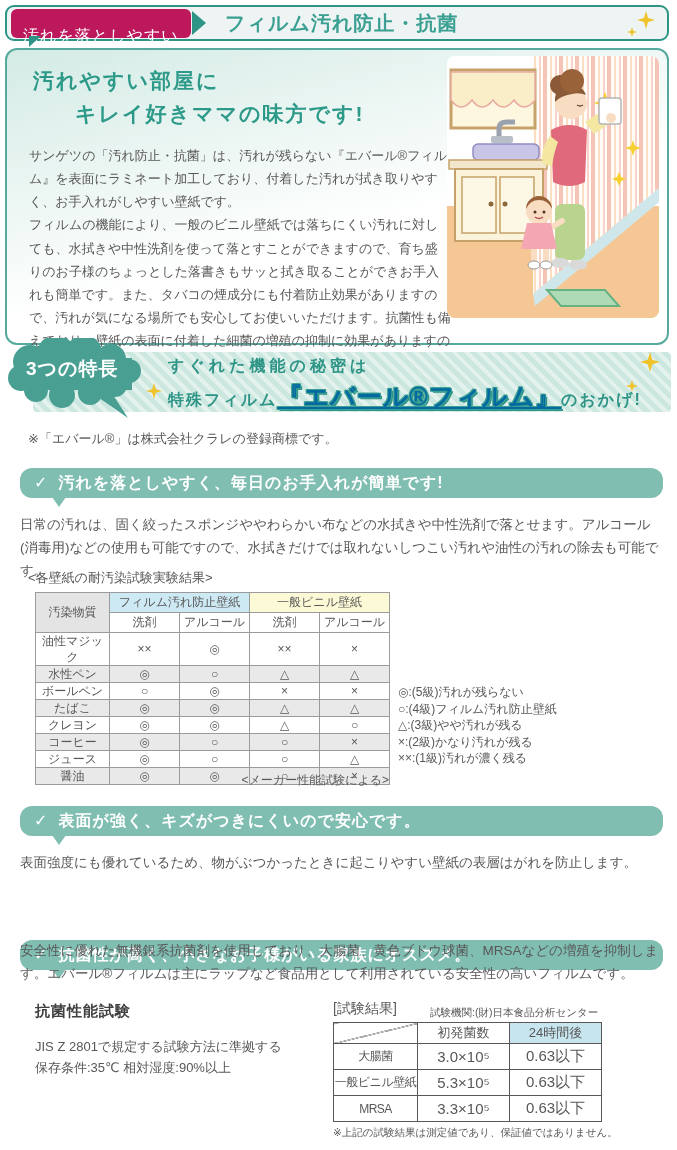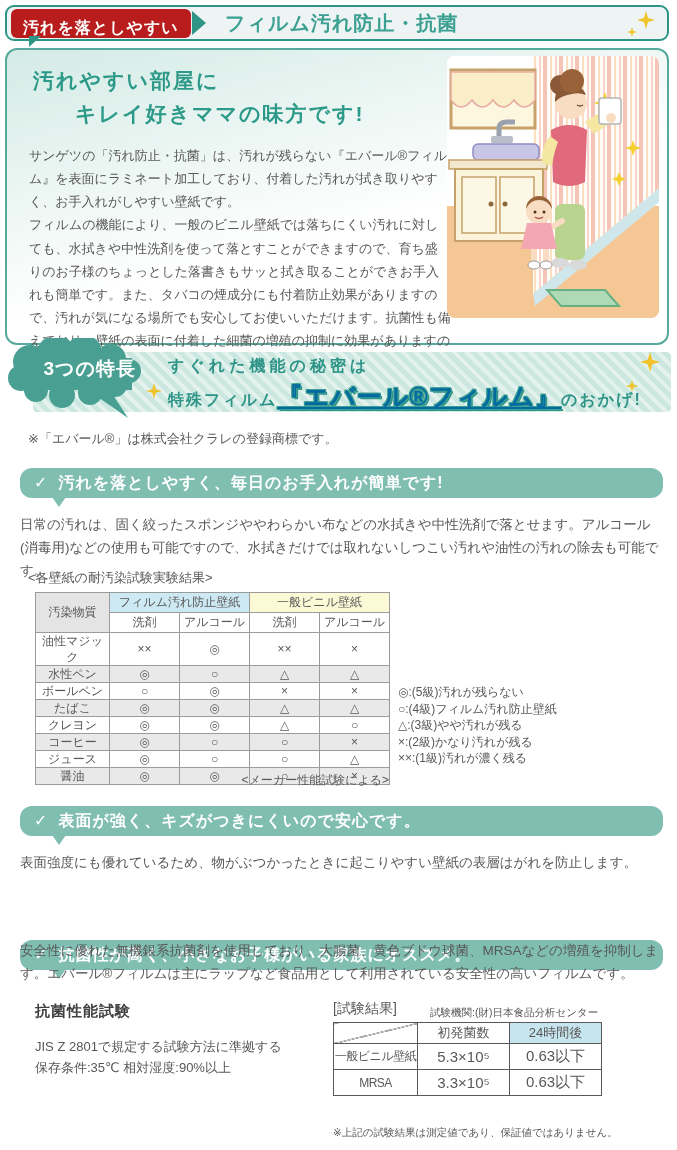--- a/index.html
+++ b/index.html
@@ -4,22 +4,22 @@
 <style>
   html,body{margin:0;padding:0;background:#fff;}
   *{box-sizing:border-box;}
   body{font-family:"Liberation Sans","DejaVu Sans",sans-serif;color:#595757;}
   #page{position:relative;width:677px;height:1150px;background:#fff;overflow:hidden;}
 
   
   .header-box{position:absolute;left:5px;top:5px;width:664px;height:36px;
     border:2px solid #2e9486;border-radius:9px;background:#eef4f4;}
   .header-badge{position:absolute;left:4px;top:2px;height:29px;line-height:29px;
-    padding:4px 12px;background:#b91c1c;border-radius:6px;color:#fff;
-    font-size:16px;font-weight:bold;letter-spacing:1px;}
+    padding:12px 12px;background:#be185d;border-radius:6px;color:#fff;
+    font-size:16px;font-weight:normal;letter-spacing:1px;}
   .header-badge .chev{position:absolute;right:-15px;top:2px;width:0;height:0;
     border-top:12px solid transparent;border-bottom:12px solid transparent;
     border-left:14px solid #2e9486;}
   .header-badge .tail{position:absolute;left:18px;bottom:-9px;width:0;height:0;
     border-top:11px solid #2e9486;border-right:12px solid transparent;}
   .header-title{position:absolute;left:218px;top:0;height:32px;line-height:32px;
     color:#3b9f91;font-size:20px;font-weight:bold;letter-spacing:1px;}
   .spark{position:absolute;}
 
   
@@ -31,21 +31,21 @@
   .intro-heading{position:absolute;left:26px;top:15px;color:#2d9a89;
     font-size:21px;font-weight:bold;line-height:1.55;letter-spacing:2px;}
   .intro-heading .line2{padding-left:2em;}
   .intro-body{position:absolute;left:22px;top:94px;width:422px;
     font-size:13px;line-height:1.78;}
 
   
   .features-band{position:absolute;left:33px;top:352px;width:638px;height:60px;border-radius:4px;
     background:repeating-linear-gradient(45deg,#cbe7e0 0px,#cbe7e0 5px,#e4f2ee 5px,#e4f2ee 9px);}
   .cloud-badge{position:absolute;left:4px;top:338px;width:152px;height:84px;}
-  .cloud-text{position:absolute;left:26px;top:356px;width:110px;text-align:right;
+  .cloud-text{position:absolute;left:26px;top:356px;width:110px;text-align:left;
     color:#fff;font-size:19px;font-weight:bold;letter-spacing:1px;}
   .features-text{position:absolute;left:168px;top:356px;color:#2d9486;}
   .features-line1{font-size:16px;font-weight:bold;letter-spacing:4px;}
   .features-line2{margin-top:3px;font-size:16px;font-weight:bold;letter-spacing:2px;}
   .brand-pop{font-size:25px;font-weight:bold;color:#0369a1;letter-spacing:1px;
     text-shadow:-1px -1px 0 #3b9f91,1px -1px 0 #3b9f91,-1px 1px 0 #3b9f91,1px 1px 0 #3b9f91,2px 2px 0 #2d9486;text-decoration:underline;}
   .trademark-note{position:absolute;left:28px;top:430px;font-size:13px;}
 
   
   .section-band{position:absolute;left:20px;width:643px;height:30px;background:#7fbeb1;border-radius:12px;}
@@ -328,20 +328,25 @@
   <table class="result-table">
     <thead>
       <tr>
         <th class="diag-cell"></th>
         <th class="col-initial">初発菌数</th>
         <th class="col-after">24時間後</th>
       </tr>
     </thead>
     <tbody>
       <tr>
+        <td class="cell-name">大腸菌</td>
+        <td class="cell-val">3.0×10⁵</td>
+        <td class="cell-val">0.63以下</td>
+      </tr>
+      <tr>
         <td class="cell-name">一般ビニル壁紙</td>
         <td class="cell-val">5.3×10⁵</td>
         <td class="cell-val">0.63以下</td>
       </tr>
       <tr>
         <td class="cell-name">MRSA</td>
         <td class="cell-val">3.3×10⁵</td>
         <td class="cell-val">0.63以下</td>
       </tr>
     </tbody>

